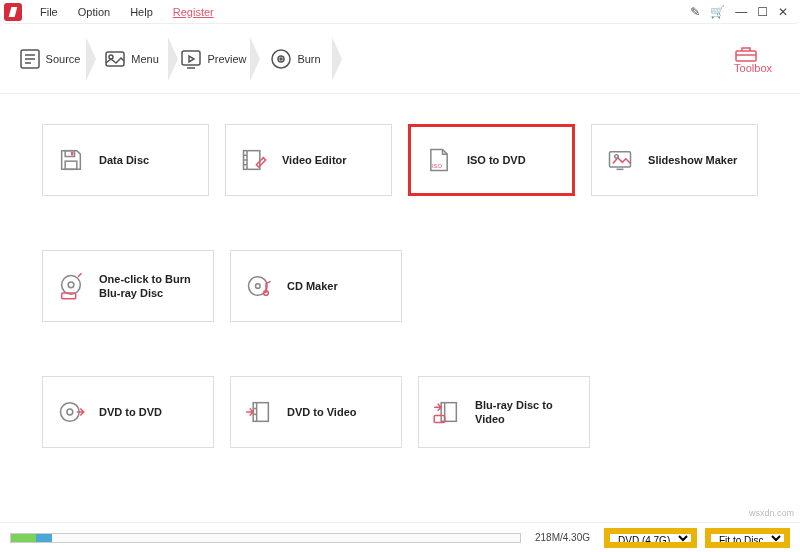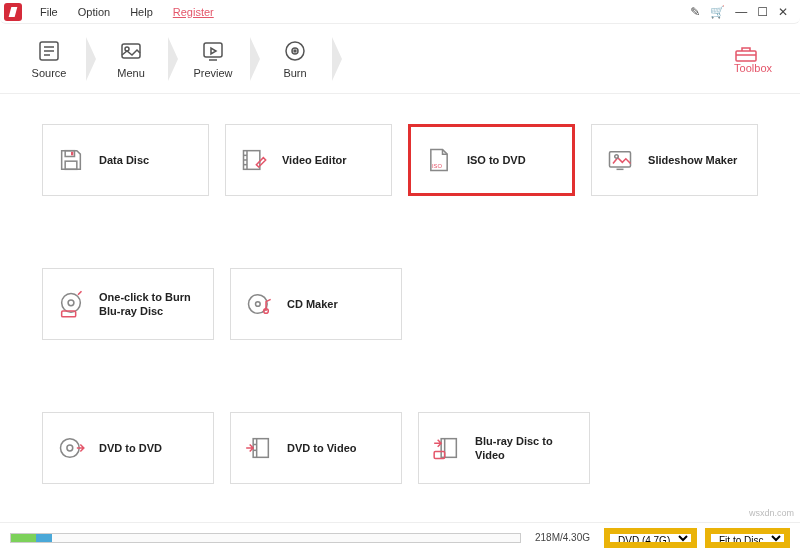--- a/index.html
+++ b/index.html
@@ -5,29 +5,29 @@
 * { box-sizing: border-box; margin: 0; padding: 0; font-family: Arial, sans-serif; }
 body { background: #fff; width: 800px; height: 552px; overflow: hidden; position: relative; }
 .menubar { height: 24px; display: flex; align-items: center; padding: 0 4px; border-bottom: 1px solid #eee; border-radius: 6px; }
 .app-logo { width: 18px; height: 18px; background: #d52b3a; border-radius: 3px; margin-right: 8px; position: relative; }
 .app-logo::after { content: ""; position: absolute; width: 6px; height: 10px; background: #fff; left: 6px; top: 4px; transform: skewX(-15deg); }
 .menu-item { font-size: 11px; color: #333; padding: 0 10px; cursor: pointer; }
 .menu-item.register { color: #e4566a; text-decoration: underline; }
 .win-controls { margin-left: auto; display: flex; align-items: center; gap: 10px; padding-right: 8px; }
 .win-controls span { font-size: 12px; color: #444; cursor: pointer; }
 .toolbar { height: 70px; display: flex; align-items: center; border-bottom: 1px solid #eee; padding-left: 8px; position: relative; }
-.step { width: 82px; height: 60px; display: flex; flex-direction: column; align-items: center; justify-content: center; gap: 4px; cursor: pointer; position: relative; }
+.step { width: 82px; height: 60px; display: flex; align-items: center; justify-content: center; gap: 4px; cursor: pointer; position: relative; }
 .step::after { content: ""; position: absolute; right: -6px; top: 8px; width: 0; height: 0; border-top: 22px solid transparent; border-bottom: 22px solid transparent; border-left: 10px solid #e8e8e8; }
 .step:last-of-type::after { display: none; }
 .step-icon { width: 24px; height: 24px; }
 .step-label { font-size: 11px; color: #333; }
 .toolbox { margin-left: auto; text-align: center; padding-right: 28px; cursor: pointer; }
 .toolbox-icon { font-size: 18px; color: #e4566a; }
 .toolbox-label { font-size: 11px; color: #e4566a; }
-.content { padding: 30px 42px 10px 42px; display: flex; flex-direction: column; gap: 72px; }
+.content { padding: 30px 42px 10px 42px; display: flex; flex-direction: column; gap: 54px; }
 .row { display: flex; gap: 16px; }
 .card { width: 172px; height: 72px; border: 1px solid #ddd; display: flex; align-items: center; padding: 0 14px; gap: 14px; cursor: pointer; background: #fff; }
 .card.selected { border: 3px solid #e23030; }
 .card-icon { width: 28px; height: 28px; flex-shrink: 0; }
 .card-label { font-size: 11px; font-weight: bold; color: #222; line-height: 1.3; }
 .statusbar { position: absolute; bottom: 0; left: 0; right: 0; height: 30px; display: flex; align-items: center; padding: 0 10px; gap: 8px; border-top: 1px solid #eee; background: #fff; }
 .progress { flex: 1; height: 10px; border: 1px solid #ccc; position: relative; background: #fafafa; }
 .progress-fill { position: absolute; left: 0; top: 0; bottom: 0; width: 5%; background: #7cd15a; }
 .progress-fill2 { position: absolute; left: 5%; top: 0; bottom: 0; width: 3%; background: #4aa8d8; }
 .status-text { font-size: 10px; color: #444; padding: 0 6px; }

